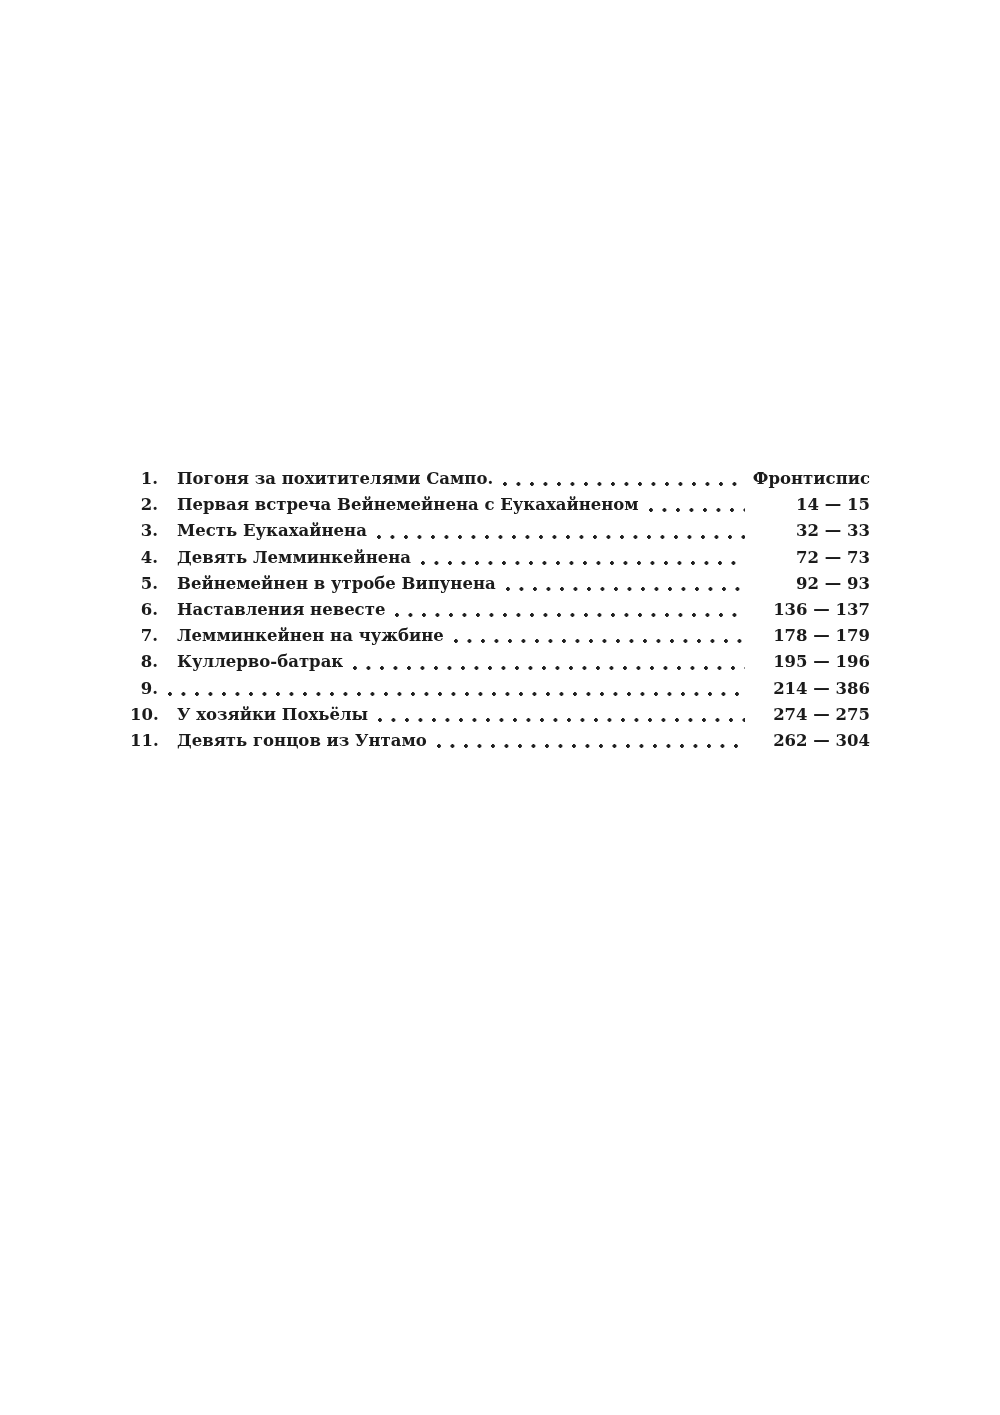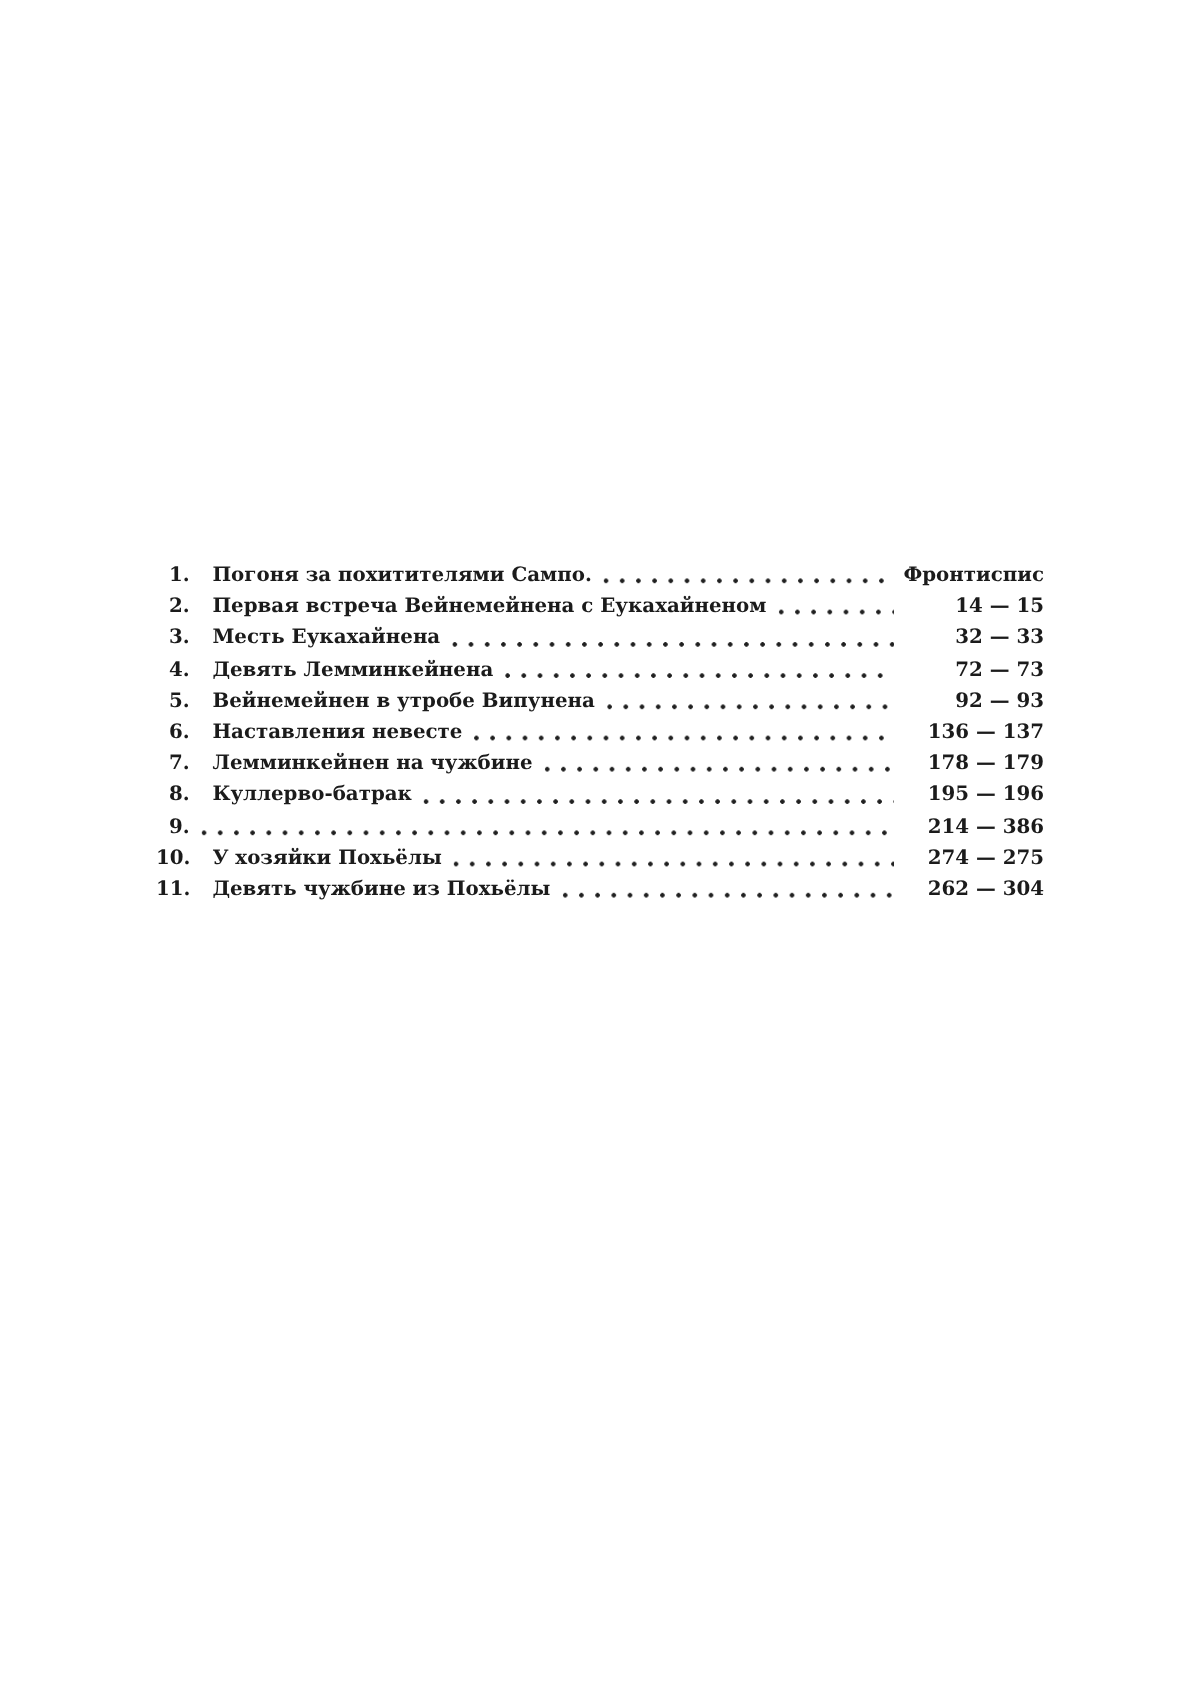--- a/index.html
+++ b/index.html
@@ -147,19 +147,19 @@
 
     <div class="row">
       <span class="num">10.</span>
       <span class="title">У хозяйки Похьёлы</span>
       <span class="leader"></span>
       <span class="pages">274 — 275</span>
     </div>
 
     <div class="row">
       <span class="num">11.</span>
-      <span class="title">Девять чужбине из Похьёлы</span>
+      <span class="title">Девять гонцов из Унтамо</span>
       <span class="leader"></span>
       <span class="pages">262 — 304</span>
     </div>
 
   </div>
 </div>
 
 </body></html>

